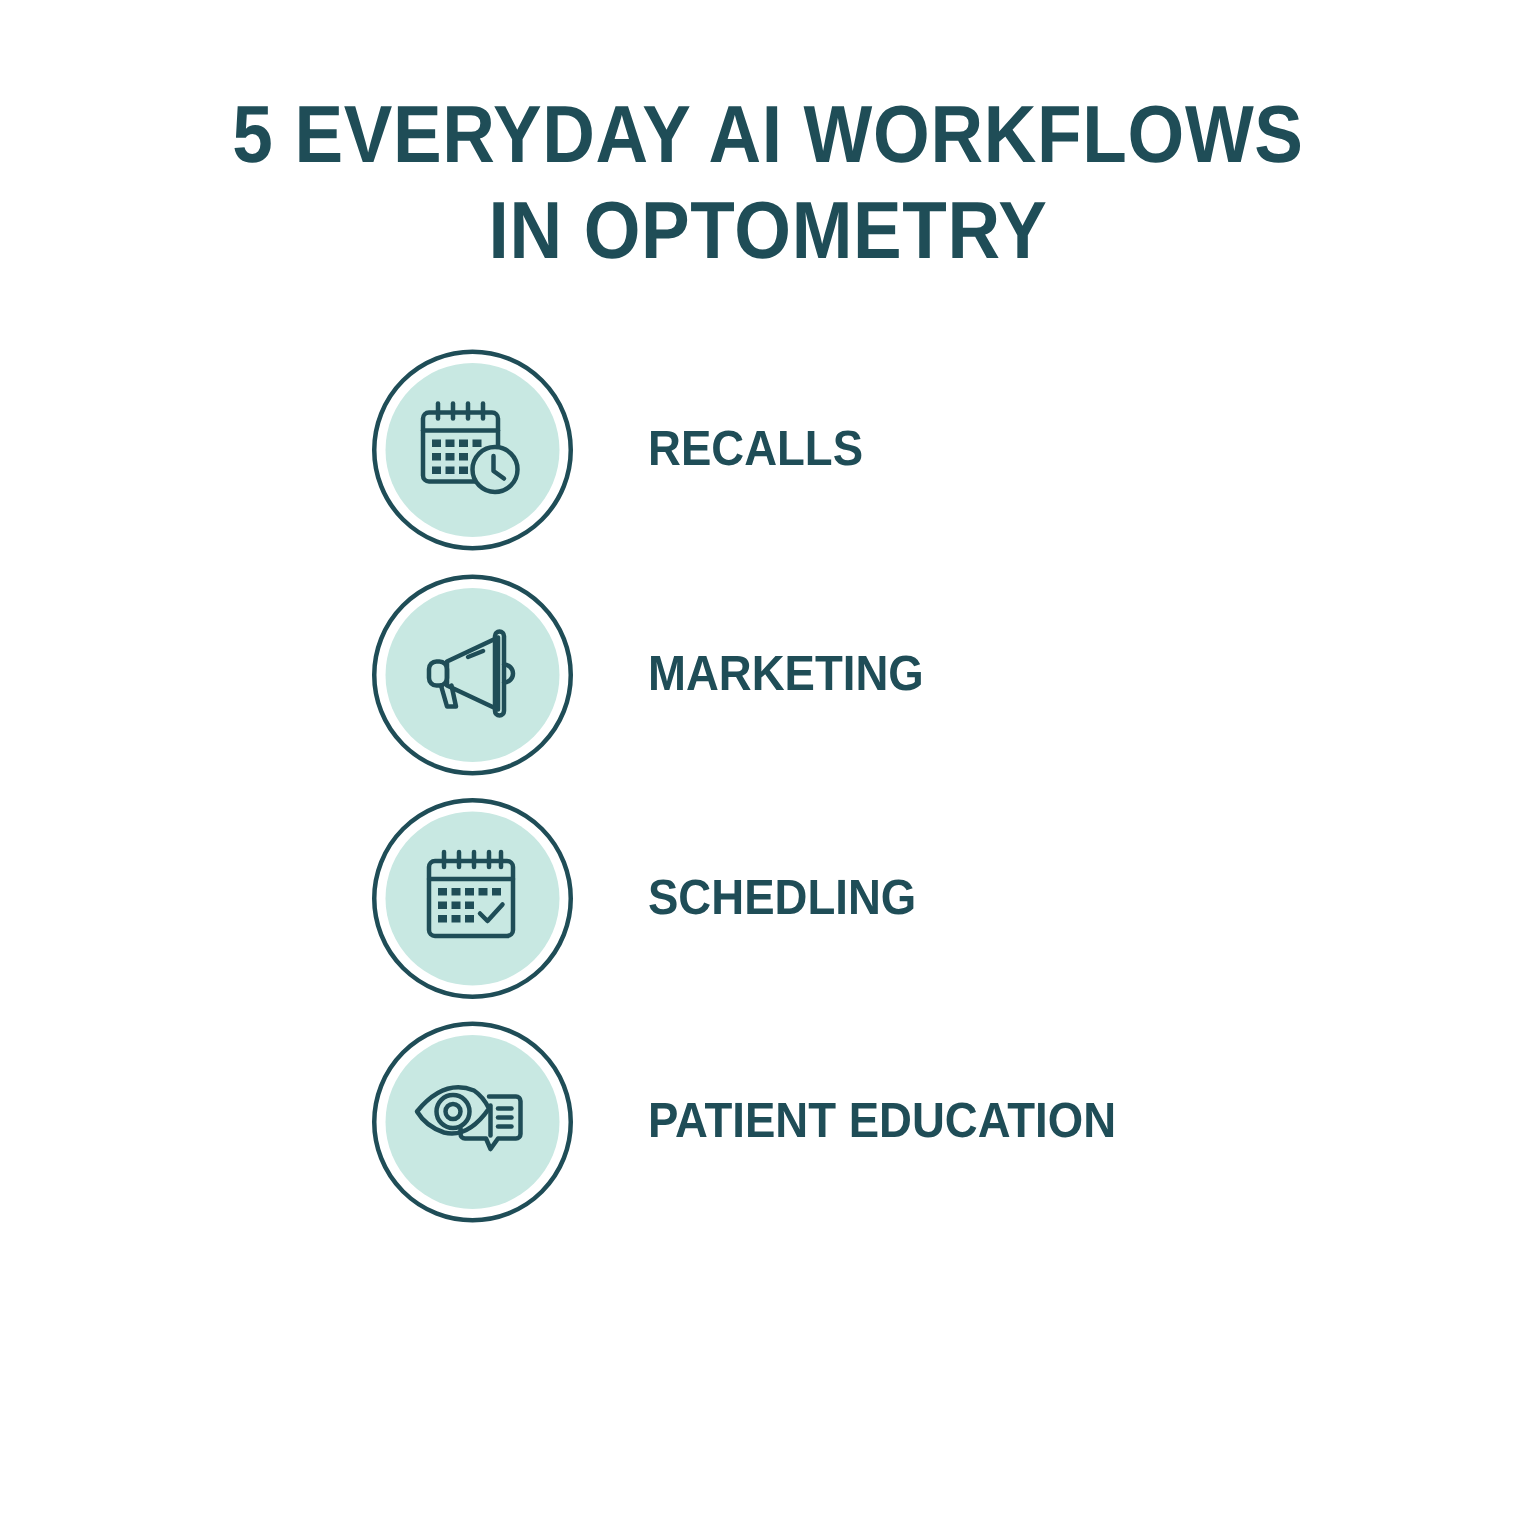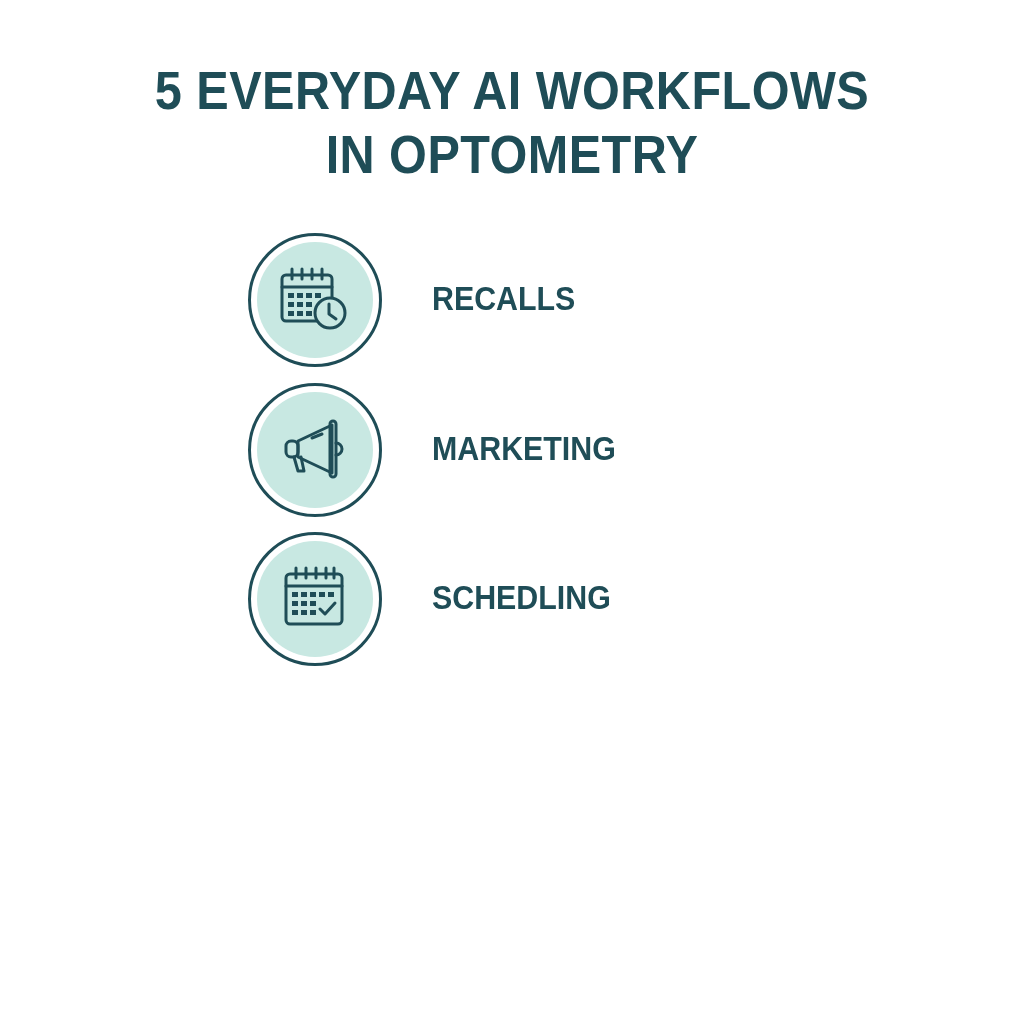--- a/index.html
+++ b/index.html
@@ -117,15 +117,32 @@
               <rect x="29" y="54" width="6" height="5"></rect>
               <rect x="38" y="54" width="6" height="5"></rect>
           </g>
           <polyline points="48,53 53,58 63,47"></polyline>
         </svg>
       </div>
     </div>
     <div class="label">SCHEDLING</div>
   </div>
 
+  <div class="item" style="top:681px;">
+    <div class="badge">
+      <div class="badge-inner">
+        <svg viewBox="0 0 86 86" fill="none" stroke="#1f4d57" stroke-width="3" stroke-linecap="round" stroke-linejoin="round">
+          <path d="M6 36 Q24 14 44 22 Q50 26 54 34 Q40 54 24 50 Q12 46 6 36 Z"></path>
+          <circle cx="30" cy="36" r="11"></circle>
+          <circle cx="30" cy="36" r="5"></circle>
+          <path d="M54 26 h18 a3 3 0 0 1 3 3 v22 a3 3 0 0 1 -3 3 h-12 l-5 7 l-3 -7 h-14 a3 3 0 0 1 -3 -3 v-4"></path>
+          <line x1="60" y1="34" x2="69" y2="34"></line>
+          <line x1="60" y1="40" x2="69" y2="40"></line>
+          <line x1="60" y1="46" x2="69" y2="46"></line>
+          <line x1="55" y1="32" x2="55" y2="52"></line>
+        </svg>
+      </div>
+    </div>
+    <div class="label">PATIENT EDUCATION</div>
+  </div>
 
 
 </div>
 
 </body></html>

